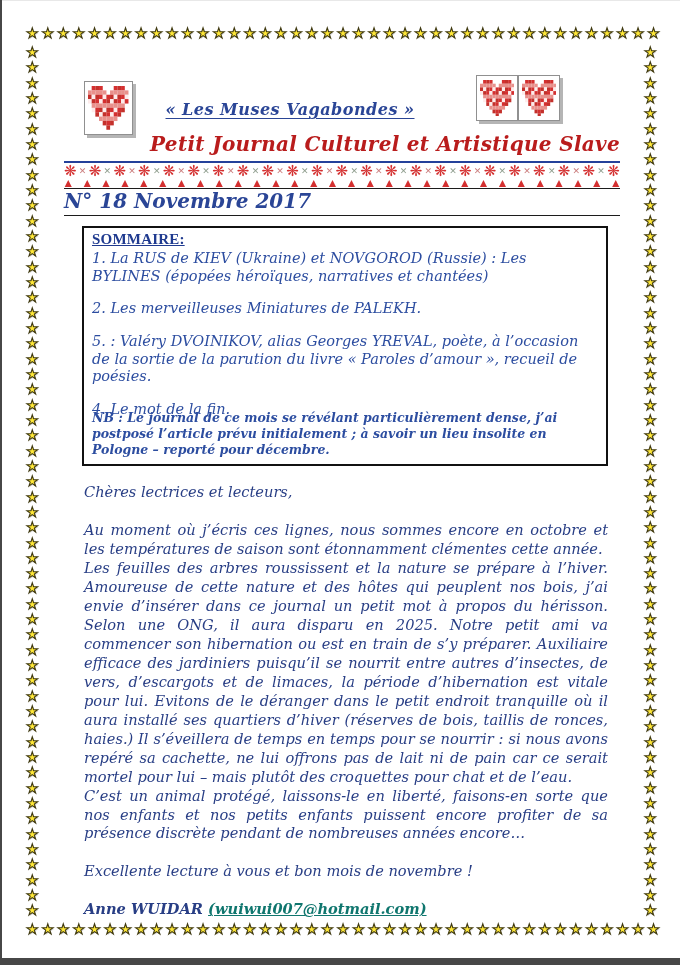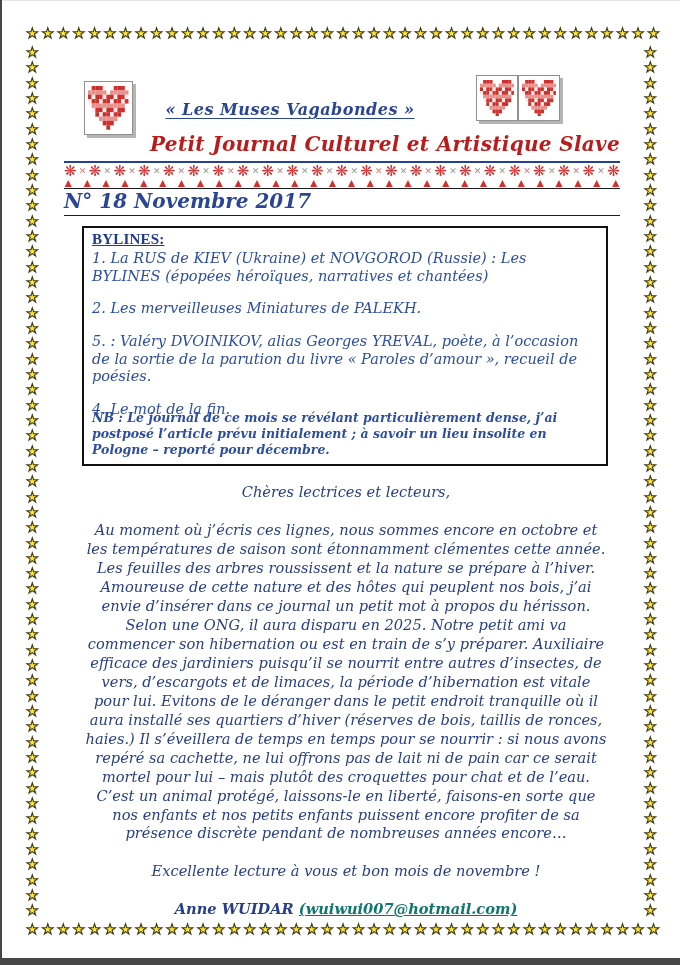--- a/index.html
+++ b/index.html
@@ -70,21 +70,21 @@
     font-style:italic;font-size:14.5px;line-height:1.22;color:#2c4da0;margin-bottom:15px;
   }
   .som-nb{
     font-style:italic;font-weight:700;font-size:12.5px;line-height:1.28;color:#2c4da0;margin-top:-9px;
   }
   
   .letter{
     position:absolute;left:82px;top:482px;width:524px;
     font-style:italic;font-size:14.6px;line-height:1.3;color:#283e85;
   }
-  .letter p{margin:0;text-align:center;}
+  .letter p{margin:0;}
   .salutation{margin-bottom:19px !important;}
   .para{text-align:justify;}
   .para-last{margin-bottom:19px !important;}
   .closing{margin-bottom:19px !important;}
   .signature{font-weight:700;}
   .email-link{color:#0f766e;text-decoration:underline;cursor:pointer;font-weight:700;}
 </style>
 </head>
 <body>
 
@@ -608,21 +608,21 @@
         <span>▲</span>
         <span>▲</span>
       </div>
   </div>
 
   <div class="rule-dark rule-1"></div>
   <div class="issue">N° 18 Novembre 2017</div>
   <div class="rule-dark rule-2"></div>
 
   <div class="sommaire">
-    <div class="som-heading">BYLINES:</div>
+    <div class="som-heading">SOMMAIRE:</div>
     <div class="som-item">1. La RUS de KIEV (Ukraine) et NOVGOROD (Russie) : Les BYLINES (épopées héroïques, narratives et chantées)</div>
     <div class="som-item">2. Les merveilleuses Miniatures de PALEKH.</div>
     <div class="som-item">5. : Valéry DVOINIKOV, alias Georges YREVAL, poète, à l’occasion de la sortie de la parution du livre « Paroles d’amour », recueil de poésies.</div>
     <div class="som-item" style="margin-bottom:0;">4. Le mot de la fin.</div>
     <div class="som-nb">NB : Le journal de ce mois se révélant particulièrement dense, j’ai postposé l’article prévu initialement ; à savoir un lieu insolite en Pologne – reporté pour décembre.</div>
   </div>
 
   <div class="letter">
     <p class="salutation">Chères lectrices et lecteurs,</p>
     <p class="para">Au moment où j’écris ces lignes, nous sommes encore en octobre et les températures de saison sont étonnamment clémentes cette année.</p>

